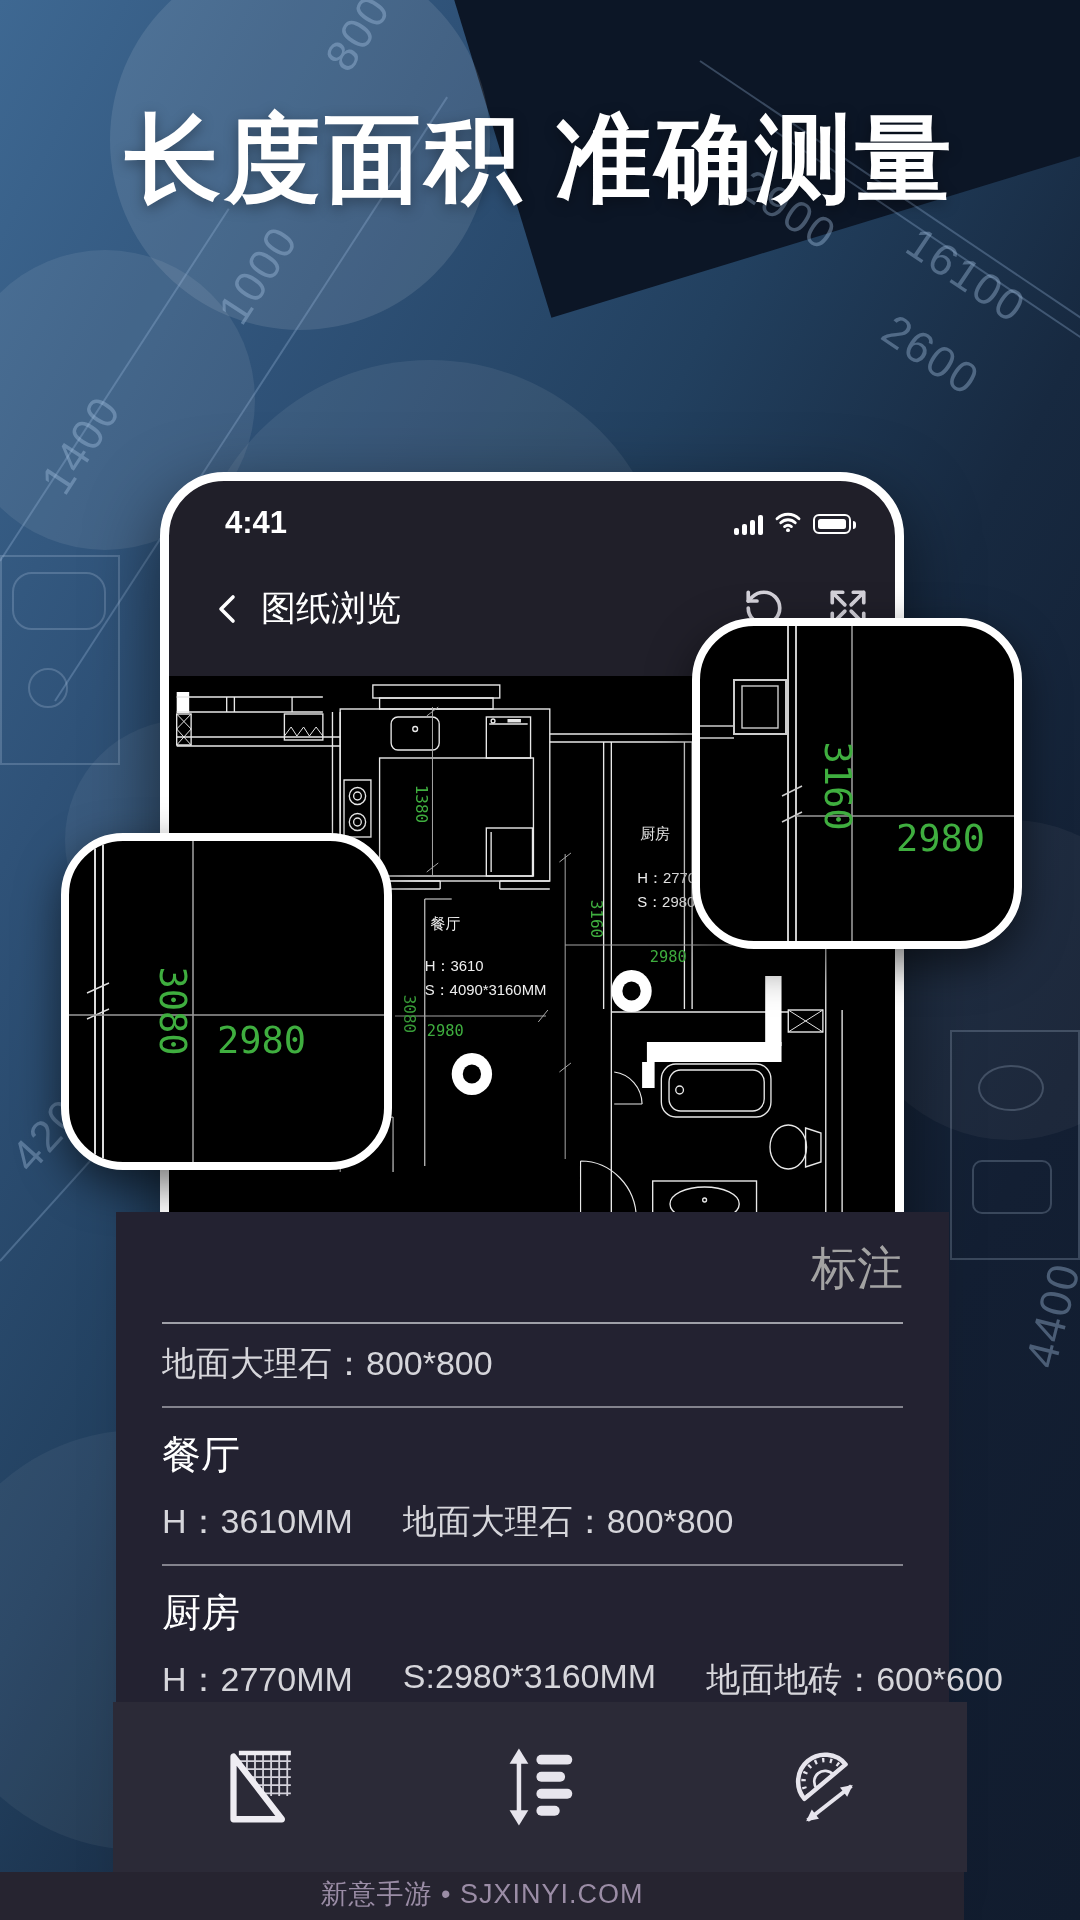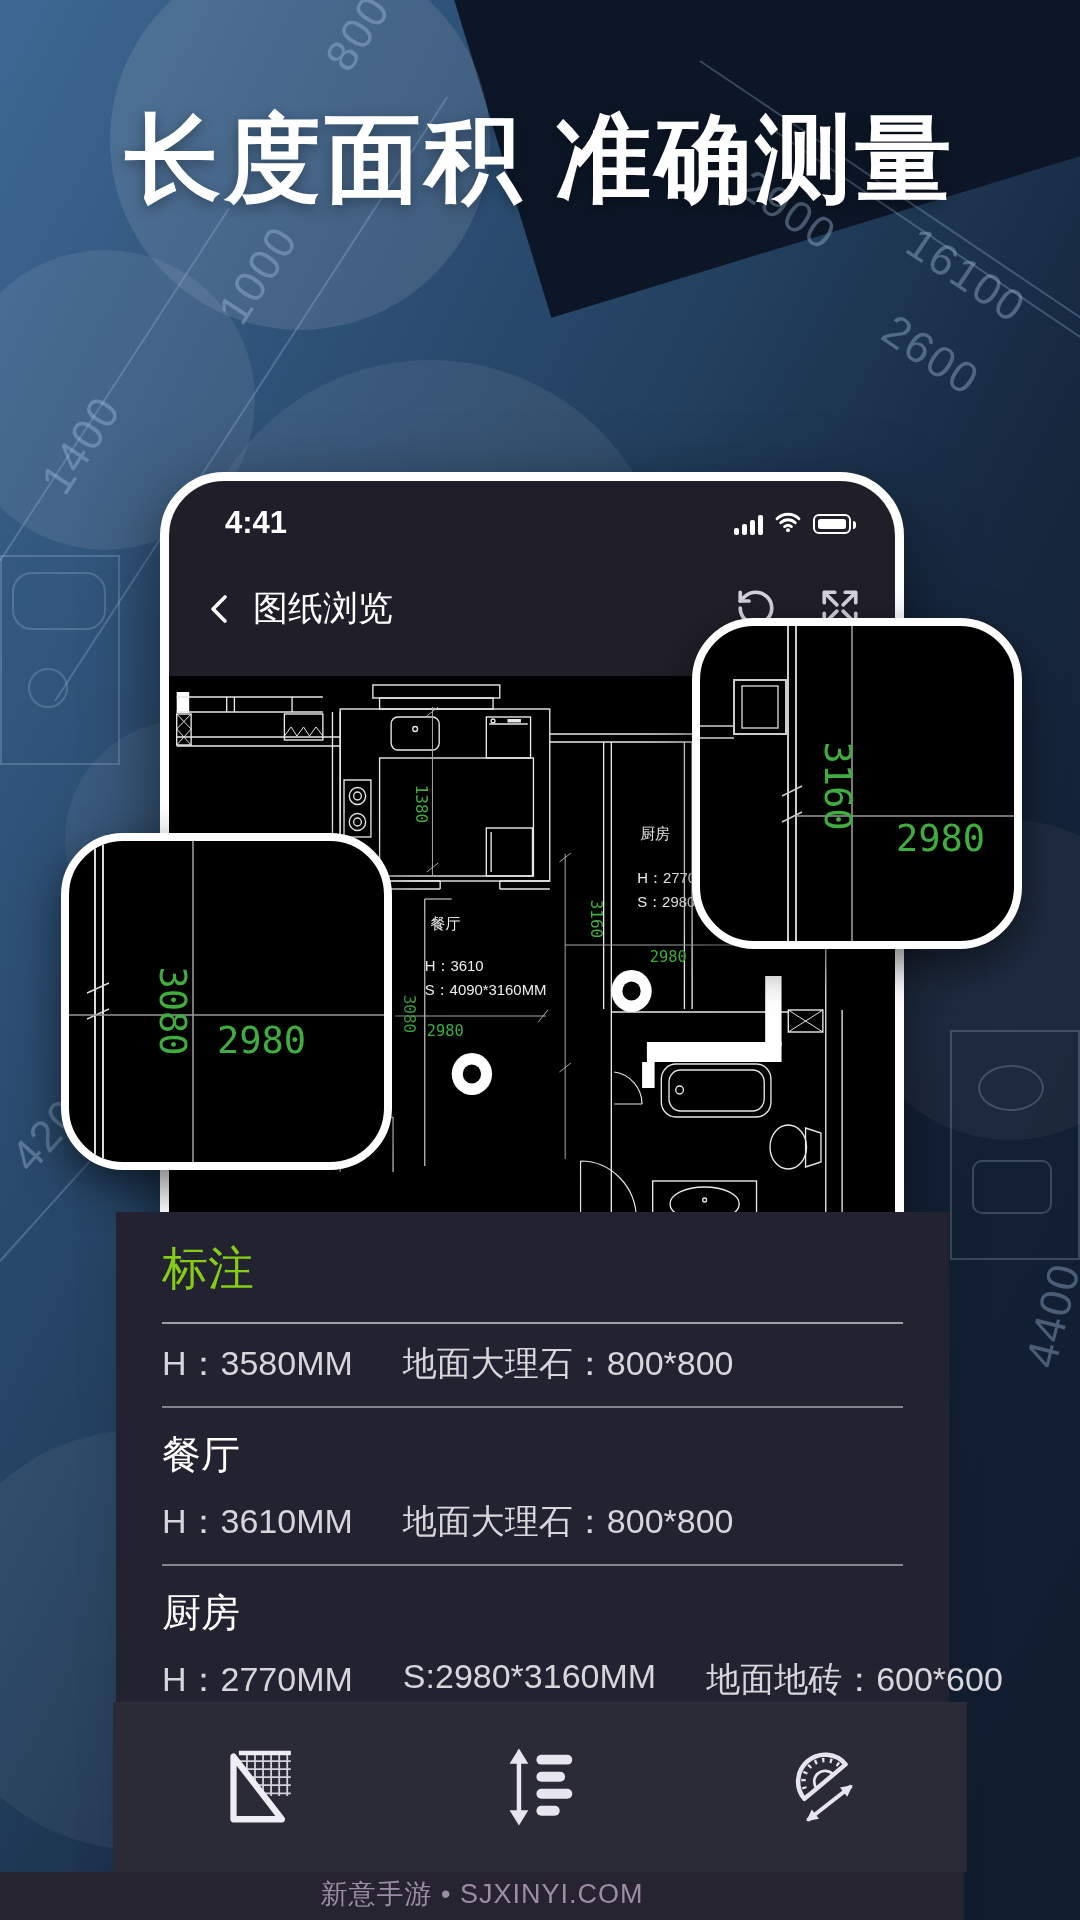--- a/index.html
+++ b/index.html
@@ -22,36 +22,36 @@
   .phone{position:absolute;left:160px;top:472px;width:744px;height:1448px;background:#201f29;
     border:9px solid #fff;border-radius:64px;box-shadow:0 24px 70px rgba(0,0,0,.55);}
   .statusbar{position:absolute;left:0;top:0;width:100%;height:84px;}
   .time{position:absolute;left:56px;top:24px;color:#fff;font-size:31px;font-weight:600;}
   .sicons{position:absolute;right:44px;top:30px;display:flex;align-items:center;gap:11px;}
   .bars{display:flex;align-items:flex-end;gap:3px;height:22px;}
   .bars i{display:block;width:5px;background:#fff;border-radius:2px;}
   .batt{position:relative;width:38px;height:20px;border:2.5px solid #fff;border-radius:6px;}
   .batt::before{content:"";position:absolute;left:3px;top:3px;right:3px;bottom:3px;background:#fff;border-radius:2.5px;}
   .batt::after{content:"";position:absolute;right:-7px;top:5px;width:3.5px;height:8px;background:#fff;border-radius:0 3px 3px 0;}
-  .navbar{position:absolute;left:4px;top:96px;width:100%;height:64px;}
+  .navbar{position:absolute;left:12px;top:96px;width:100%;height:64px;}
   .back{position:absolute;left:28px;top:12px;width:40px;height:40px;}
   .nav-title{position:absolute;left:80px;top:8px;color:#fff;font-size:35px;font-weight:500;}
   .nav-ic{position:absolute;top:10px;width:42px;height:42px;}
   .nav-undo{right:122px;} .nav-expand{right:38px;}
   .canvas{position:absolute;left:0;top:195px;width:100%;height:545px;background:#000;}
   .canvas svg{display:block;width:100%;height:100%;}
   
   .callout{position:absolute;background:#000;border:8px solid #fff;border-radius:62px;
     box-shadow:0 16px 44px rgba(0,0,0,.55);overflow:hidden;}
   .co-left{left:61px;top:833px;width:331px;height:337px;}
   .co-right{left:692px;top:618px;width:330px;height:331px;}
   .callout svg{display:block;width:100%;height:100%;}
   
   .panel{position:absolute;left:116px;top:1212px;width:833px;height:490px;background:#232231;padding:0 46px;}
-  .panel-title{color:#84cc16;font-size:46px;font-weight:500;padding-top:26px;}
+  .panel-title{color:#a3a3a3;font-size:46px;font-weight:500;padding-top:26px;text-align:right;}
   .div-main{height:2px;background:#9fa0a8;margin-top:22px;}
   .row-name{color:#fff;font-size:39px;font-weight:500;margin-top:20px;}
   .row-vals{display:flex;gap:50px;color:#d6d6db;font-size:34px;margin-top:17px;white-space:nowrap;}
   .div-row{height:2px;background:#83838d;margin-top:19px;}
   
   .toolbar{position:absolute;left:113px;top:1702px;width:854px;height:170px;background:#2b2a37;
     display:flex;justify-content:space-around;align-items:center;}
   .tool{width:86px;height:86px;}
   .footerbar{position:absolute;left:0;top:1872px;width:964px;height:48px;background:#262430;}
   .footerbar div{color:#9b8da6;font-size:27px;letter-spacing:1px;text-align:center;line-height:44px;}
@@ -278,21 +278,20 @@
       </g>
     </svg>
   </div>
 
   <div class="panel">
     <div class="panel-title">标注</div>
     <div class="div-main"></div>
 
     <div>
       <div class="row-vals">
-        <span>H：3580MM</span>
         <span>地面大理石：800*800</span>
       </div>
       <div class="div-row"></div>
     </div>
 
     <div>
       <div class="row-name">餐厅</div>
       <div class="row-vals">
         <span>H：3610MM</span>
         <span>地面大理石：800*800</span>

